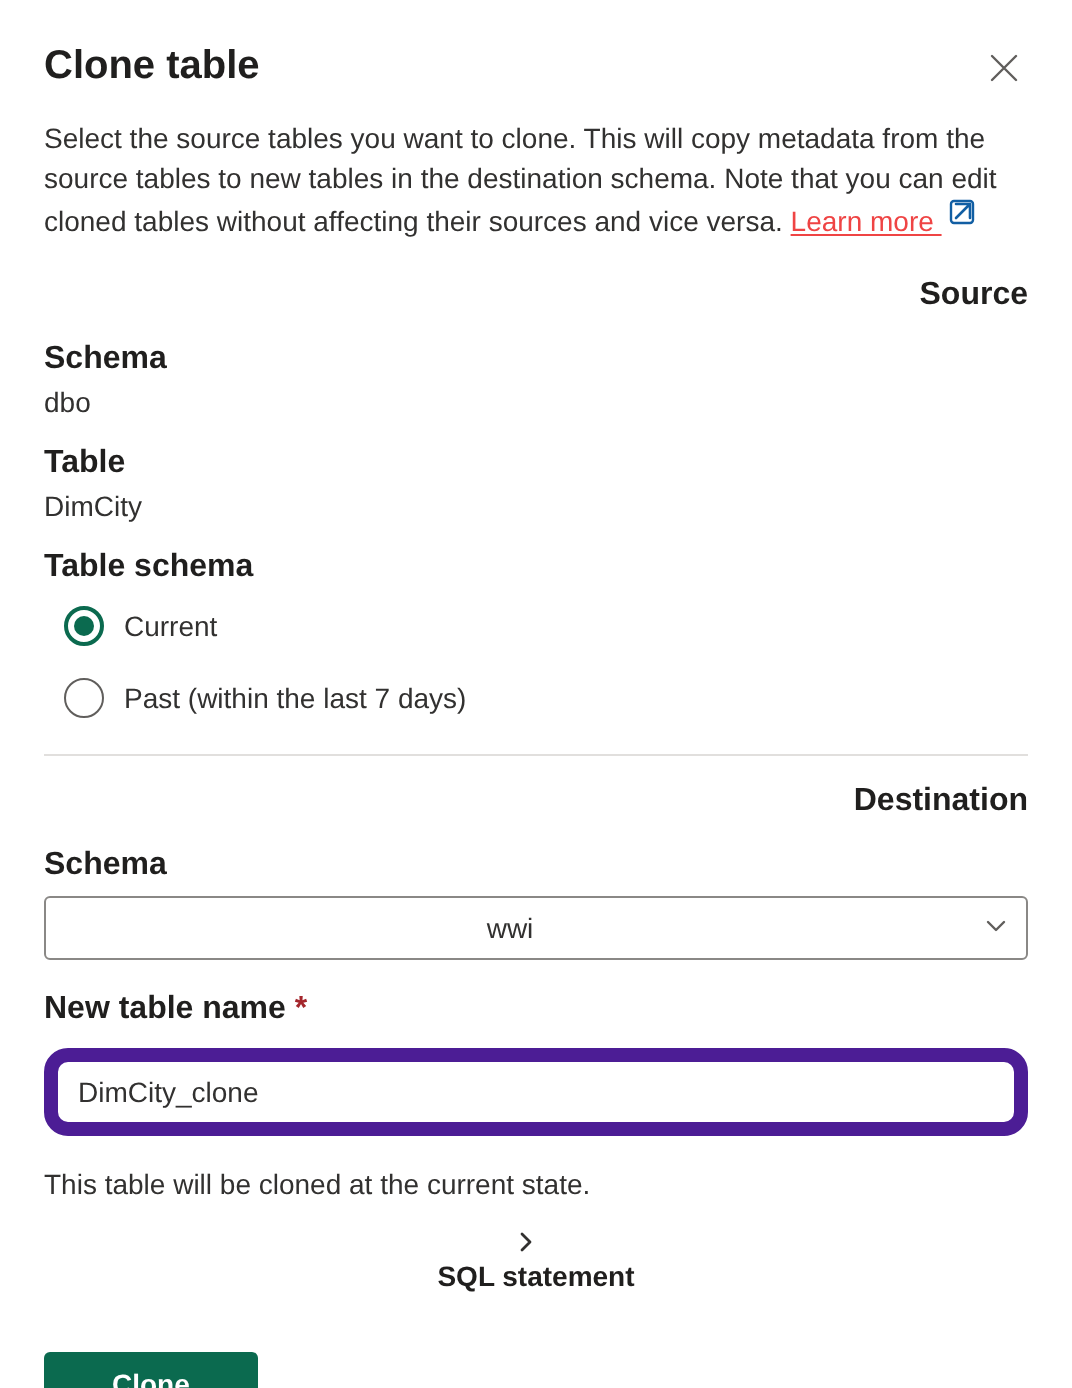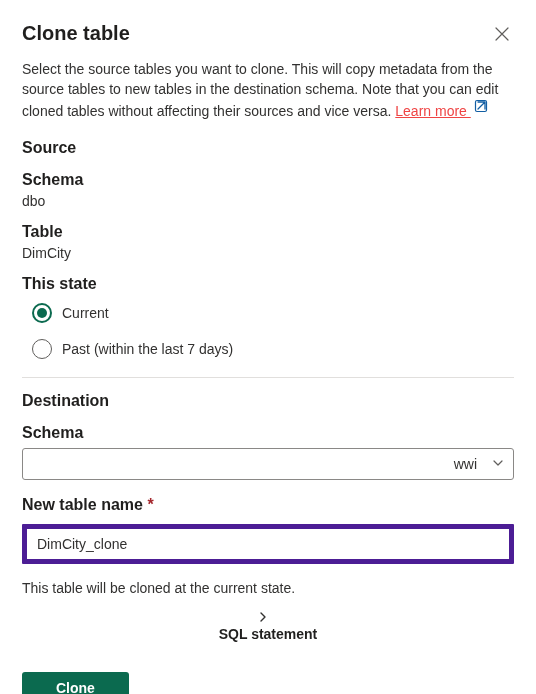--- a/index.html
+++ b/index.html
@@ -53,20 +53,21 @@
     .ext-icon {
       display: inline-block;
       vertical-align: text-bottom;
       margin-left: 3px;
     }
     .section-header {
       font-size: 16px;
       font-weight: 600;
       color: #201f1e;
       margin-bottom: 14px;
+      text-align: right;
     }
     .field-block {
       margin-bottom: 14px;
     }
     .field-label {
       font-size: 16px;
       font-weight: 600;
       color: #201f1e;
       margin-bottom: 4px;
     }
@@ -121,35 +122,35 @@
       margin-top: 6px;
     }
     .select-box {
       width: 100%;
       padding: 7px 36px 7px 10px;
       border: 1px solid #8a8886;
       border-radius: 3px;
       font-size: 14px;
       background: #fff;
       cursor: pointer;
-      text-align: right;
+      text-align: center;
       color: #323130;
     }
     .chevron-down {
       position: absolute;
       right: 10px;
       top: 50%;
       transform: translateY(-50%);
       pointer-events: none;
     }
     .text-input {
       width: 100%;
       padding: 7px 10px;
-      border: 5px solid #4c1d95;
-      border-radius: 1px;
+      border: 7px solid #4c1d95;
+      border-radius: 12px;
       font-size: 14px;
       font-family: inherit;
       color: #323130;
       margin-top: 6px;
     }
     .required {
       color: #a4262c;
     }
     .status-text {
       font-size: 14px;
@@ -214,21 +215,21 @@
   <div class="field-label">Schema</div>
   <div class="field-value">dbo</div>
 </div>
 
 <div class="field-block">
   <div class="field-label">Table</div>
   <div class="field-value">DimCity</div>
 </div>
 
 <div class="field-block">
-  <div class="field-label">This state</div>
+  <div class="field-label">Table schema</div>
   <div class="radio-group">
     <div class="radio-option">
       <span class="radio-indicator selected"></span>
       <span class="radio-label">Current</span>
     </div>
     <div class="radio-option">
       <span class="radio-indicator"></span>
       <span class="radio-label">Past (within the last 7 days)</span>
     </div>
   </div>

